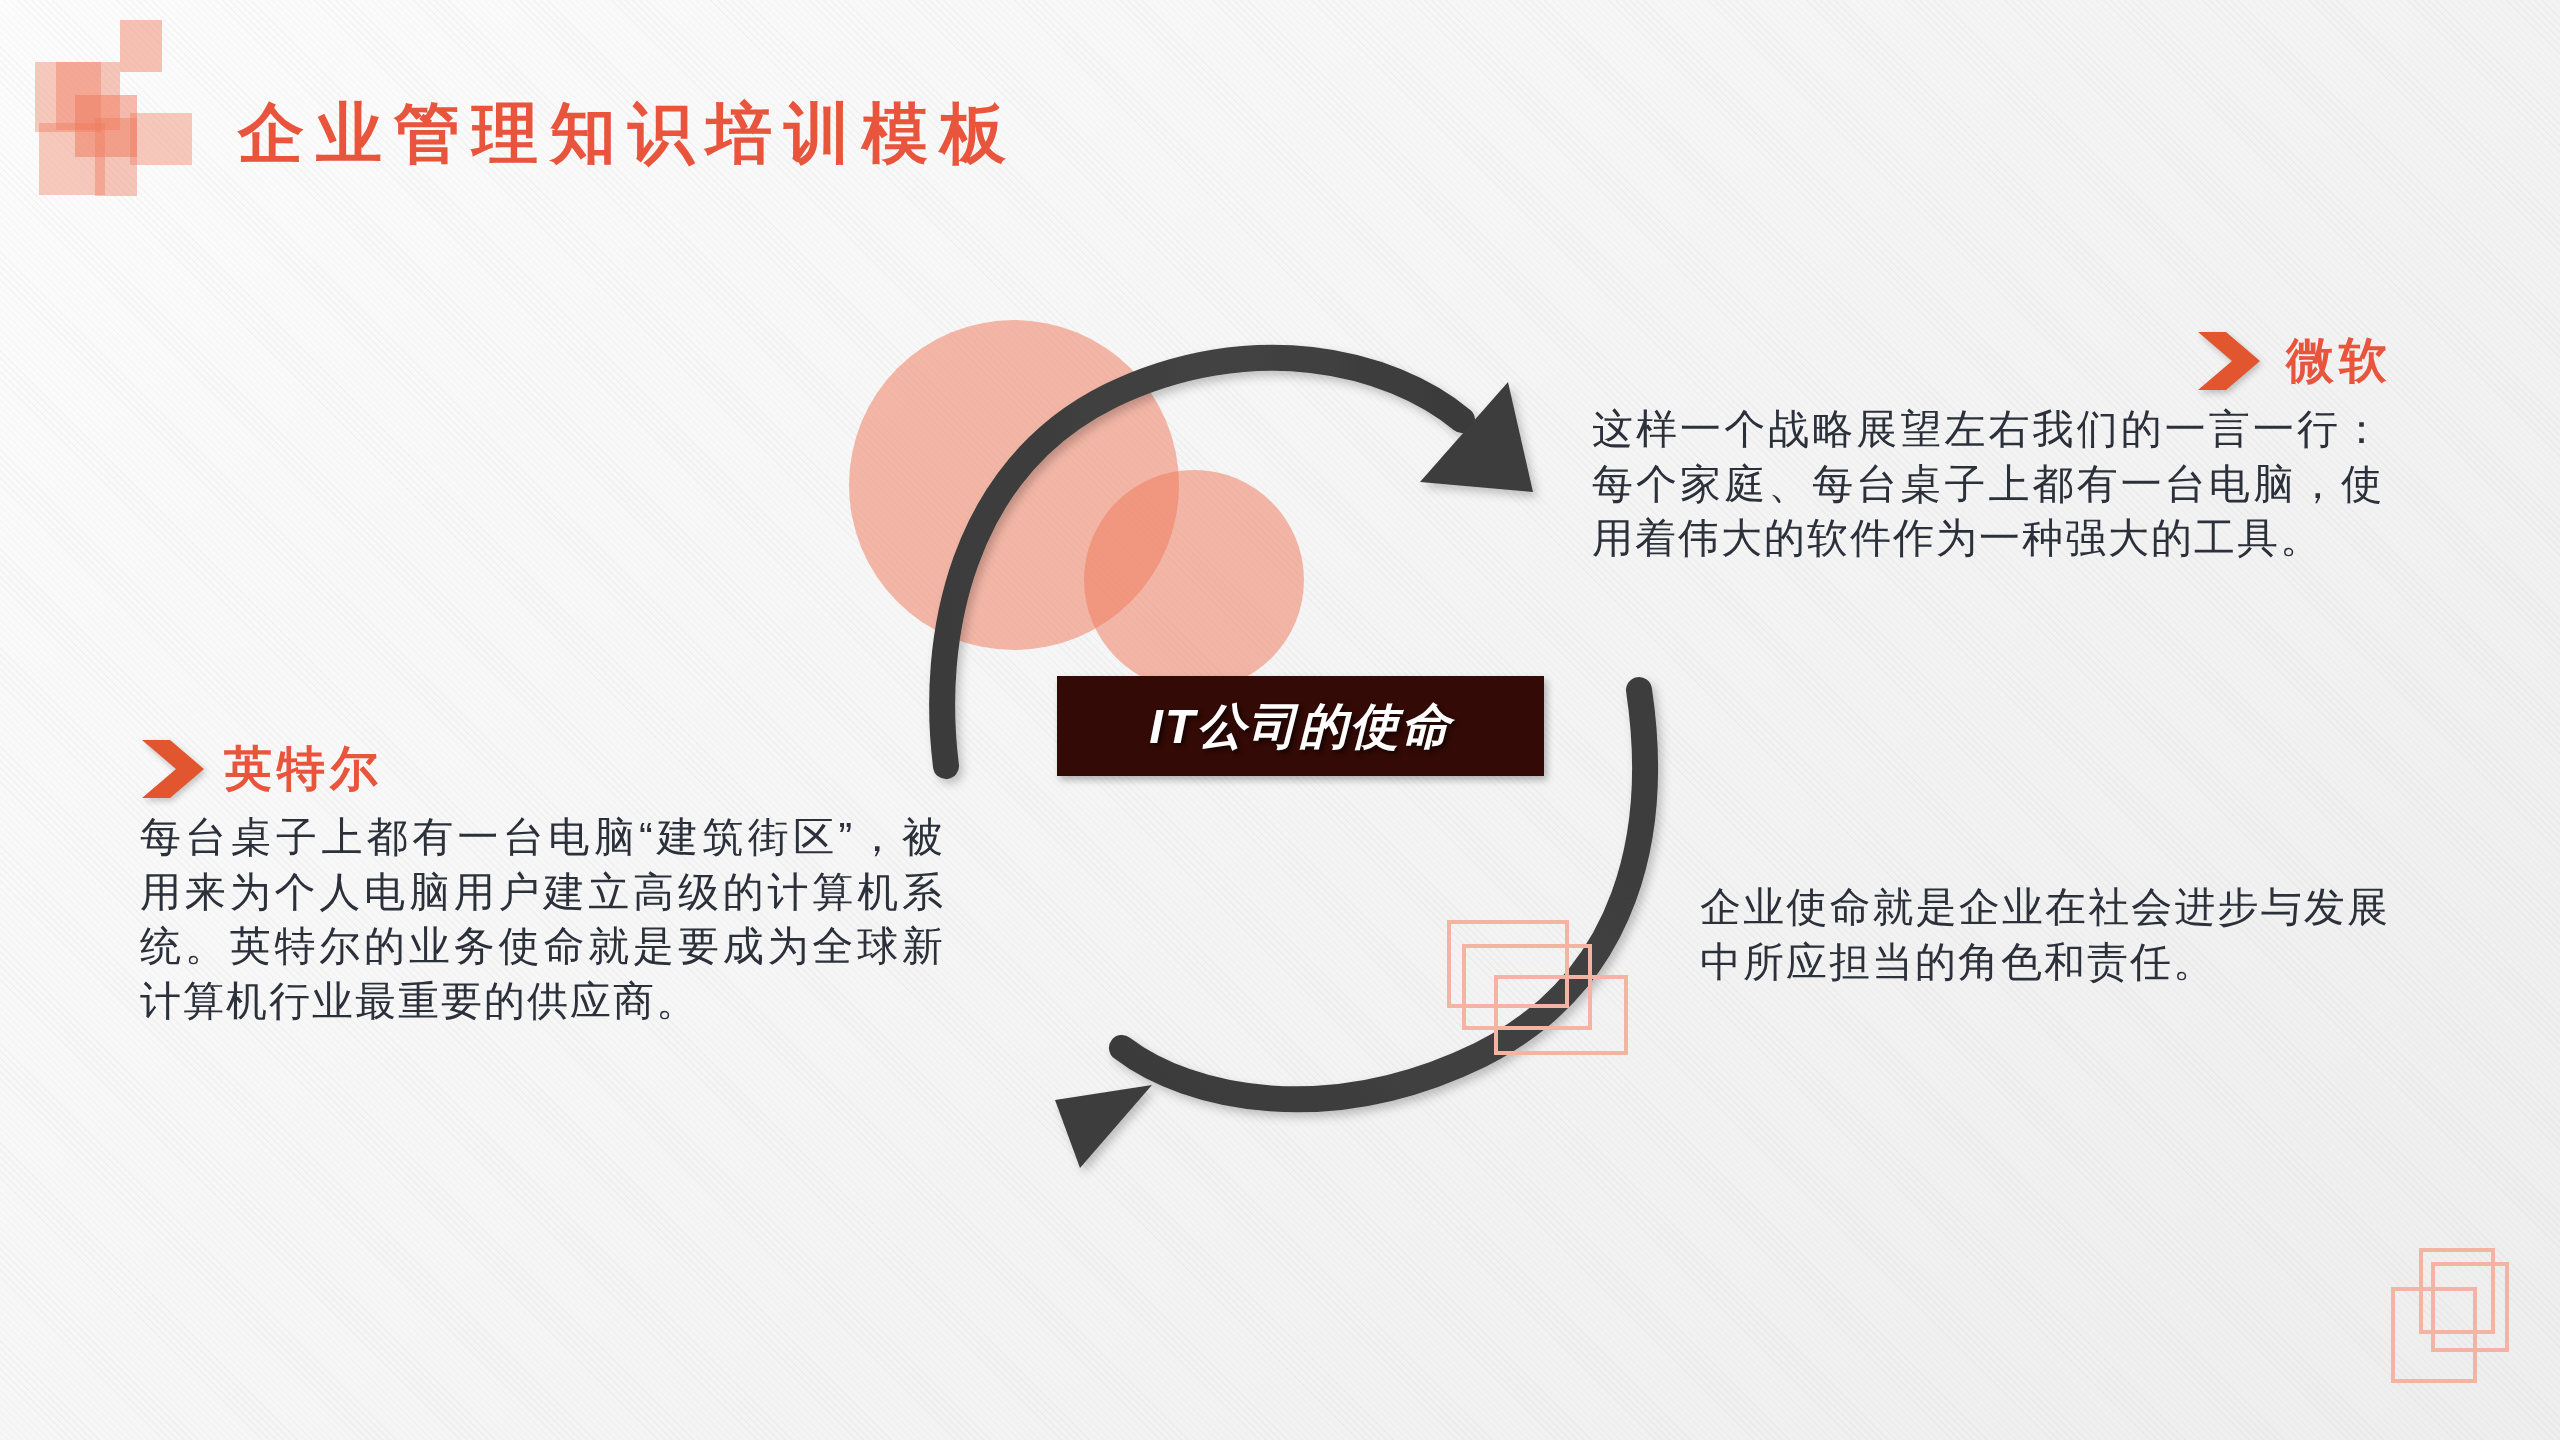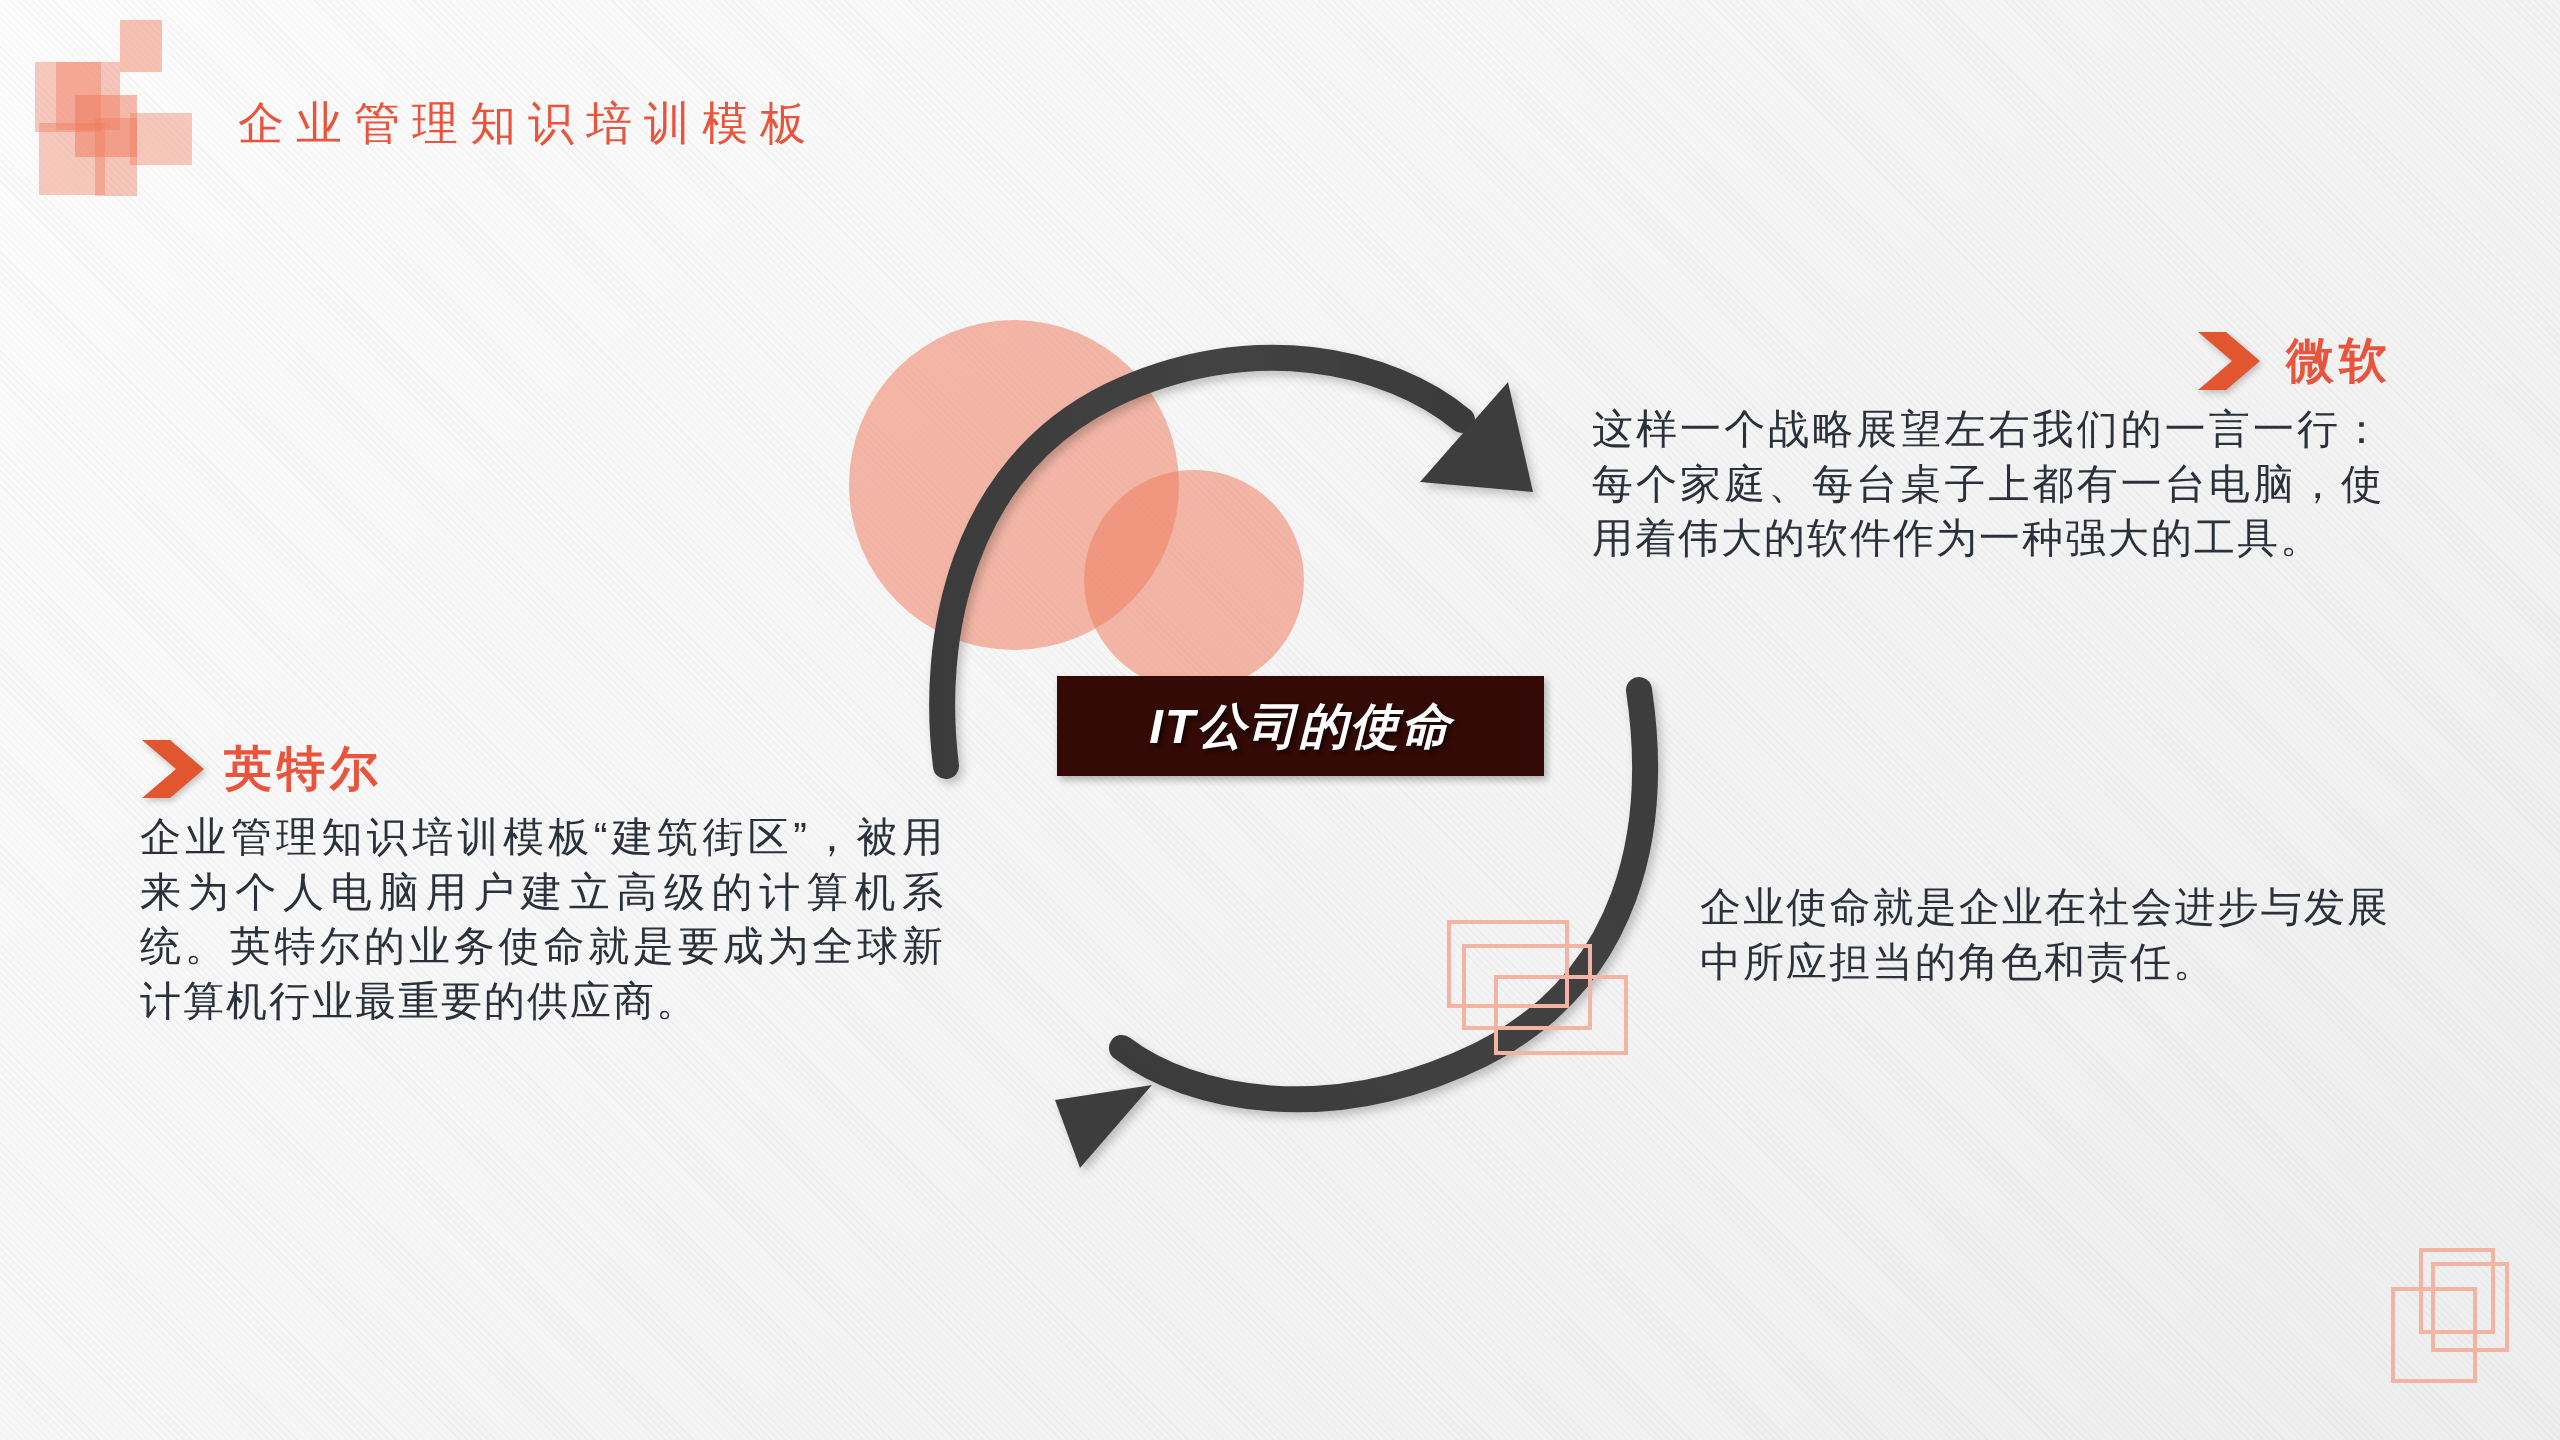--- a/index.html
+++ b/index.html
@@ -28,22 +28,22 @@
   .deco-rect {
     position: absolute;
     background: #ef7a5c;
   }
 
   
   #title {
     position: absolute;
     left: 238px;
     top: 100px;
-    font-size: 46px;
-    font-weight: normal;
+    font-size: 66px;
+    font-weight: bold;
     letter-spacing: 12px;
     color: #e8543c;
     white-space: nowrap;
     line-height: 1;
   }
 
   
   .blob {
     position: absolute;
     border-radius: 50%;
@@ -202,21 +202,21 @@
     <div class="sq-outline" style="left:2391px; top:1287px; width:78px; height:88px;"></div>
   </div>
 
   <div class="block" id="block-intel">
     <div class="block-head">
       <svg class="chevron" viewBox="0 0 66 62">
         <polygon points="2,2 30,2 64,31 30,60 2,60 36,31" fill="#e1552f"></polygon>
       </svg>
       <span class="block-title">英特尔</span>
     </div>
-    <div class="block-body">企业管理知识培训模板“建筑街区”，被用来为个人电脑用户建立高级的计算机系统。英特尔的业务使命就是要成为全球新计算机行业最重要的供应商。</div>
+    <div class="block-body">每台桌子上都有一台电脑“建筑街区”，被用来为个人电脑用户建立高级的计算机系统。英特尔的业务使命就是要成为全球新计算机行业最重要的供应商。</div>
   </div>
 
   <div class="block" id="block-microsoft">
     <div class="block-head">
       <svg class="chevron" viewBox="0 0 66 62">
         <polygon points="2,2 30,2 64,31 30,60 2,60 36,31" fill="#e1552f"></polygon>
       </svg>
       <span class="block-title">微软</span>
     </div>
     <div class="block-body">这样一个战略展望左右我们的一言一行：每个家庭、每台桌子上都有一台电脑，使用着伟大的软件作为一种强大的工具。</div>

